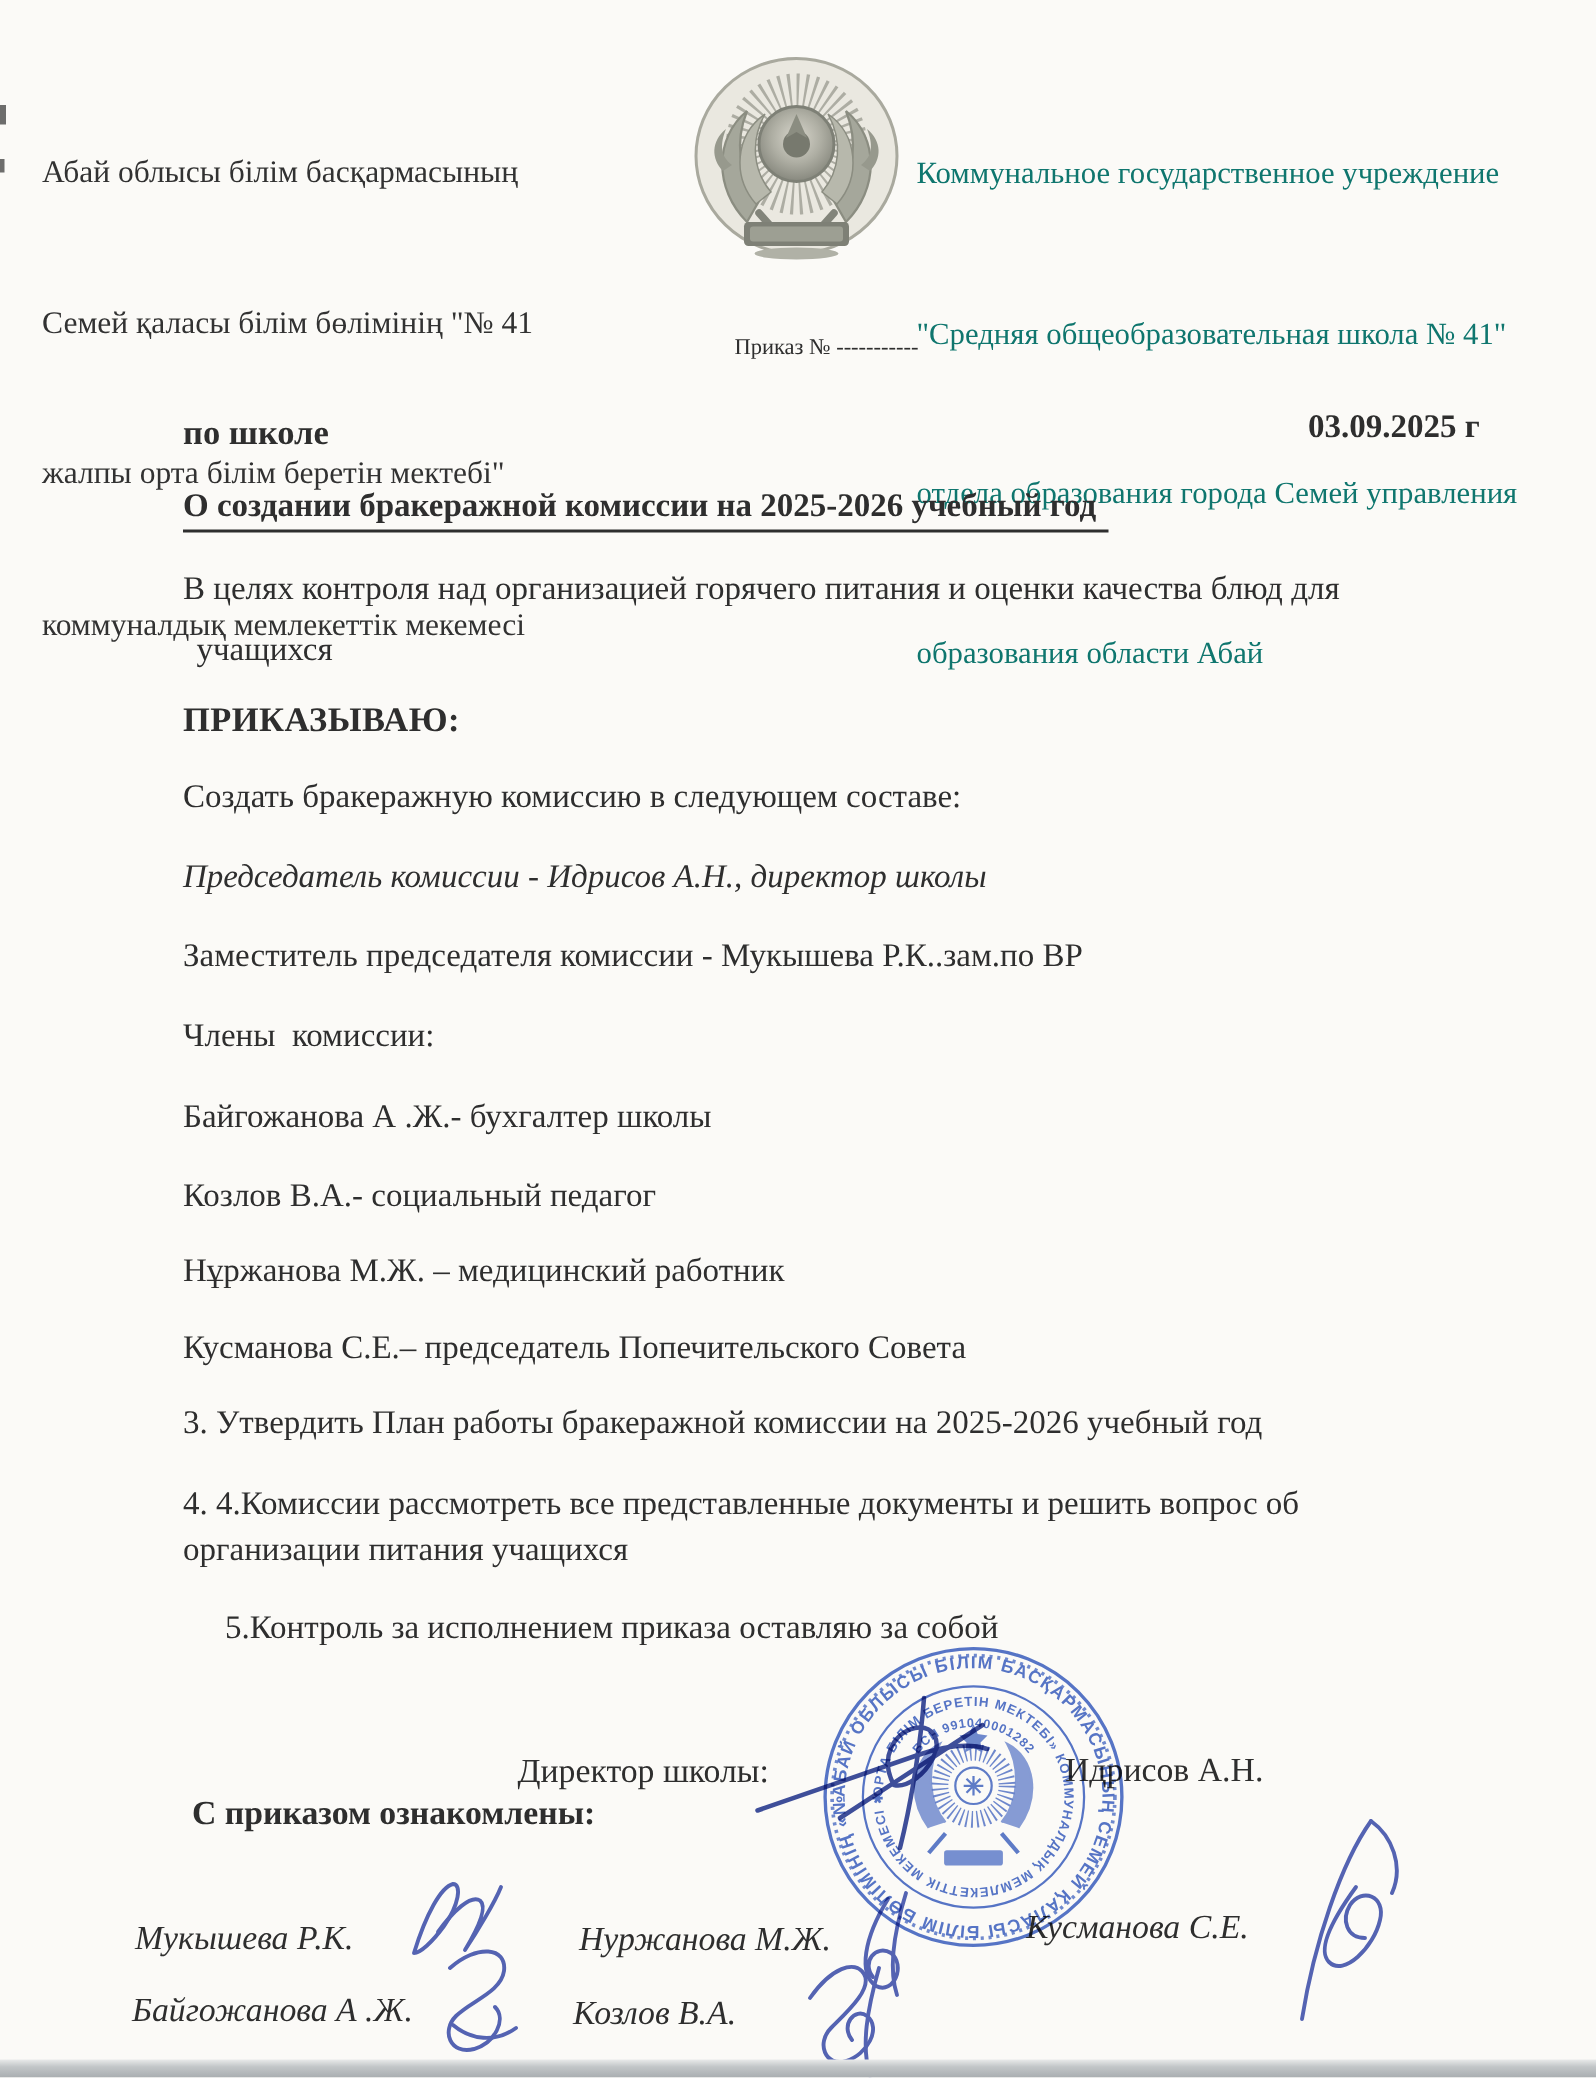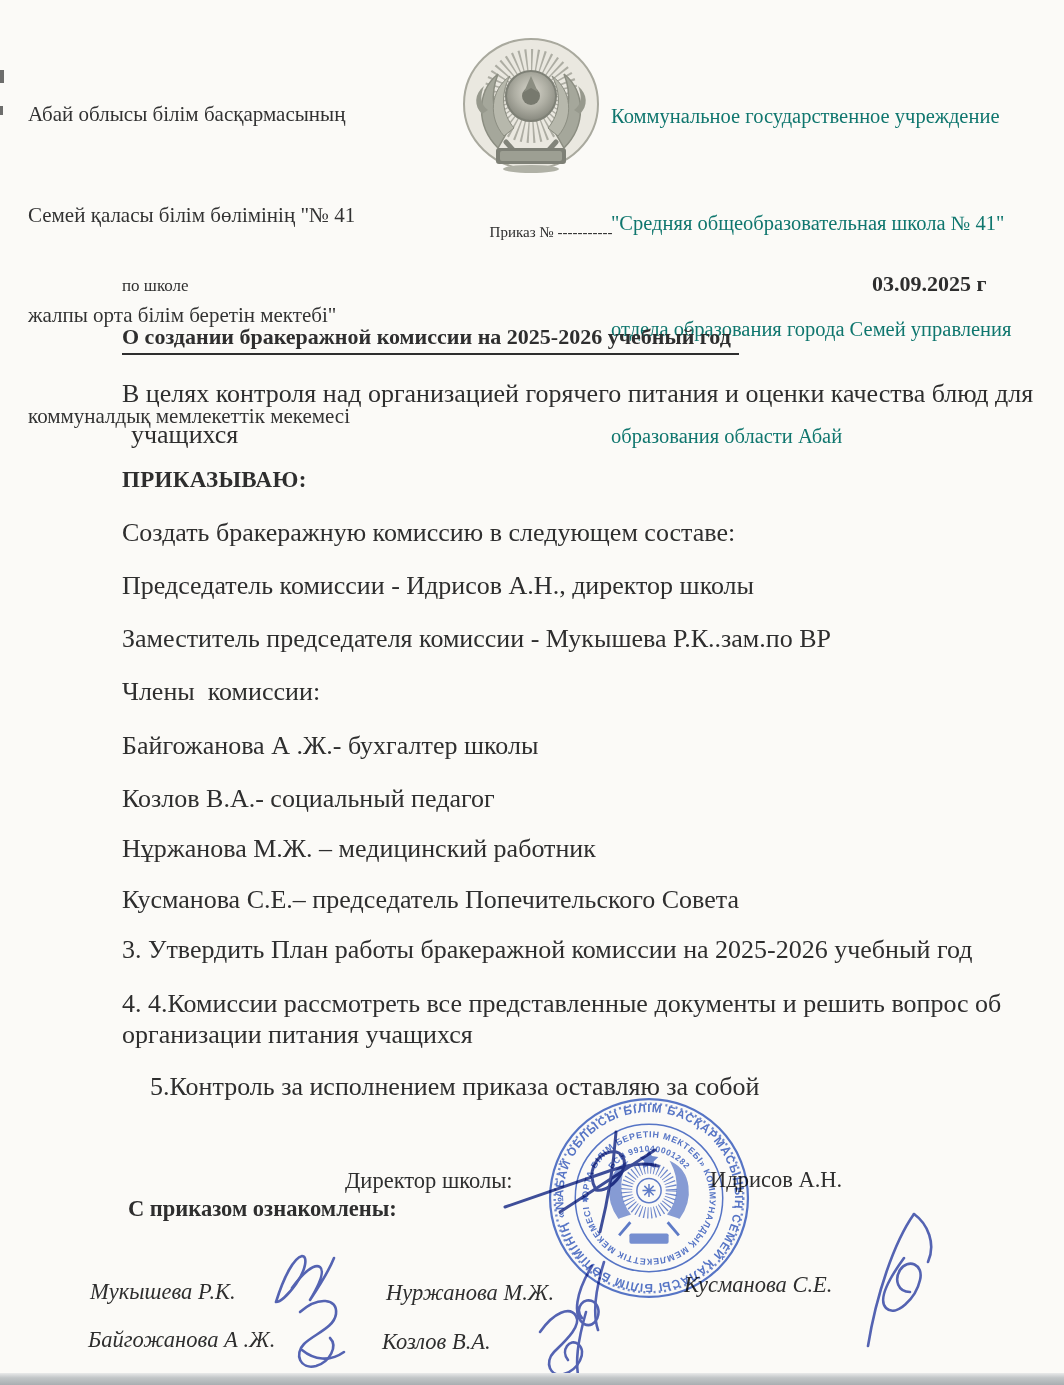--- a/index.html
+++ b/index.html
@@ -10,29 +10,29 @@
     color:#2e2e2e; overflow:hidden;
   }
   .abs{position:absolute; white-space:pre;}
   
   .hdr-left{left:28px; top:31px; width:402px; font-size:21px; line-height:33.5px; color:#323232;}
   .hdr-right{left:611px; top:28px; width:448px; font-size:20.5px; line-height:35.5px; color:#0f766e;}
   .hdr-left span,.hdr-right span{display:block;}
   .emblem-box{left:430px; top:12px; width:170px; height:150px;}
   
   .prikaz{left:0; right:0; top:224px; text-align:center; padding-left:38px; font-weight:normal; font-size:15px;}
-  .scope{left:122px; top:276px; font-weight:normal; font-size:17px;}
+  .scope{left:122px; top:276px; font-weight:bold; font-size:23px;}
   .odate{left:872px; top:271px; font-weight:bold; font-size:22px;}
   .subject{left:122px; top:324px; font-weight:bold; font-size:22px;
            border-bottom:2.5px solid #2e2e2e; padding-bottom:3px; padding-right:8px;}
   
-  .body-line{left:122px; font-size:26px;}
+  .body-line{left:122px; font-size:22px;}
   .pre1{top:379px;} .pre2{top:420px; left:131px;}
   .decree{top:467px; font-weight:bold; font-size:23px; letter-spacing:.3px;}
-  .b0{top:518px;} .b1{top:571px;} .b2{top:624px;} .b3{top:677px;}
+  .b0{top:518px;} .b1{top:571px;font-style:italic;} .b2{top:624px;} .b3{top:677px;}
   .b4{top:731px;} .b5{top:784px;} .b6{top:834px;} .b7{top:885px;}
   .b8{top:935px;} .b9{top:989px;} .b10{top:1020px;} .b11{top:1072px;margin-left:28px;}
   
   .dir-label{left:345px; top:1168px; font-size:22.5px;}
   .dir-name{left:710px; top:1167px; font-size:22.5px;}
   .ack-head{left:128px; top:1196px; font-weight:bold; font-size:22.5px;}
   .nm{font-size:22.5px;font-style:italic;}
   .n-muk{left:90px;  top:1279px;}
   .n-nur{left:386px; top:1280px;}
   .n-kus{left:684px; top:1272px;}

